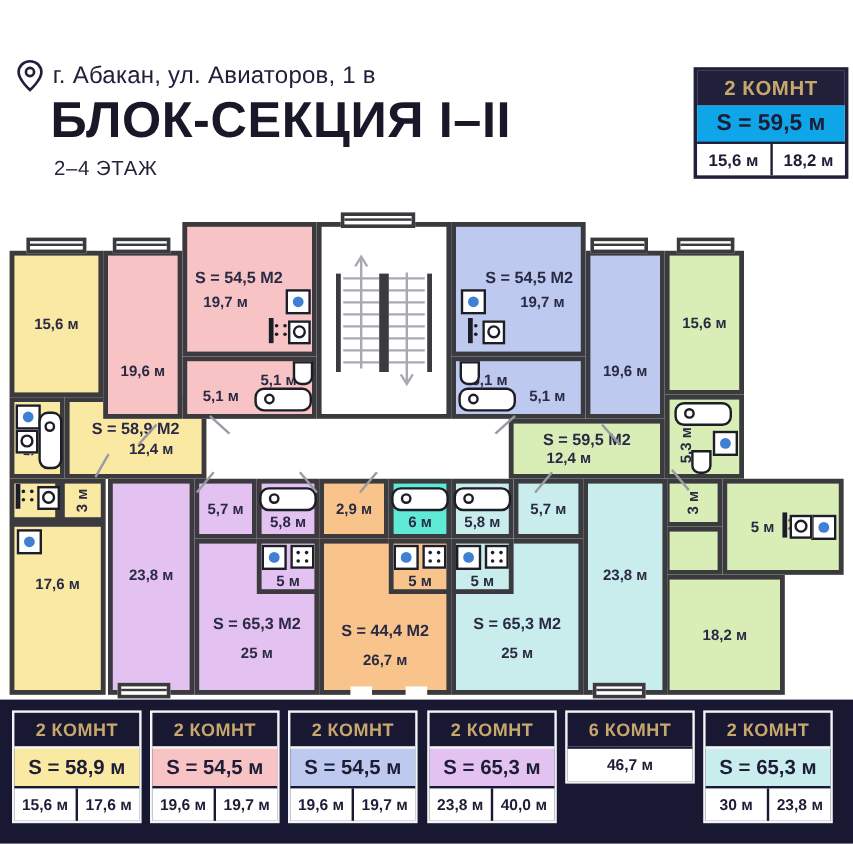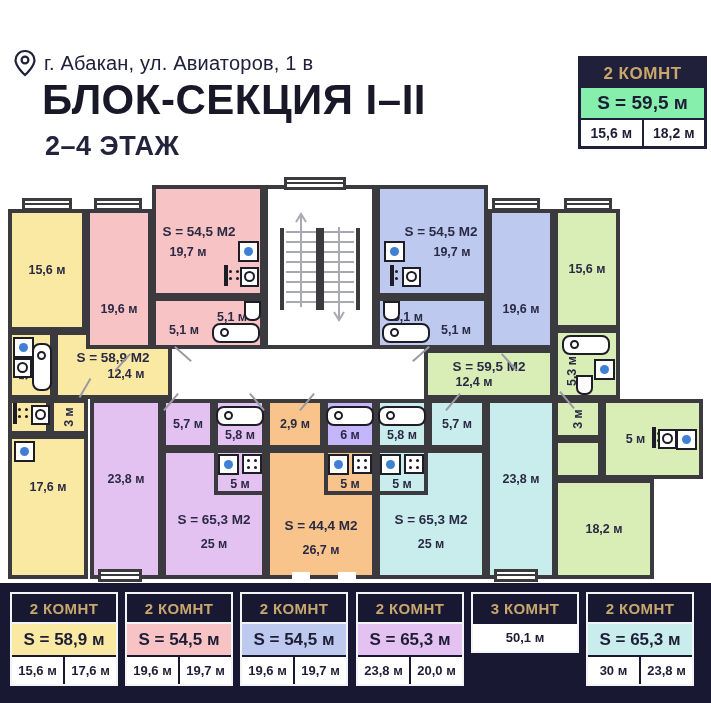--- a/index.html
+++ b/index.html
@@ -2,21 +2,21 @@
 <html><head>
 <meta charset="utf-8">
 <style>
   html,body{margin:0;padding:0;background:#fff;width:711px;height:703px;overflow:hidden;
     font-family:"Liberation Sans",sans-serif;-webkit-font-smoothing:antialiased;}
   
   #hdr{position:absolute;left:0;top:0;width:711px;height:177px;background:#fff;}
   #addr{position:absolute;left:44px;top:52px;font-size:20px;color:#20203a;font-weight:400;letter-spacing:.2px;}
   #pin{position:absolute;left:13px;top:49px;}
   #title{position:absolute;left:42px;top:76px;font-size:42px;font-weight:800;color:#181828;letter-spacing:.5px;}
-  #subtitle{position:absolute;left:45px;top:131px;font-size:27px;color:#23233c;font-weight:700;letter-spacing:.5px;}
+  #subtitle{position:absolute;left:45px;top:131px;font-size:17px;color:#23233c;font-weight:400;letter-spacing:.5px;}
   
   .card{box-sizing:border-box;}
   #scard{position:absolute;left:578px;top:56px;width:129px;border:3px solid #20203a;background:#fff;}
   #scard .chead{height:29px;background:#20203a;color:#c8a76c;display:flex;align-items:center;justify-content:center;
     font-size:17px;font-weight:700;letter-spacing:.5px;}
   #scard .carea{height:30px;display:flex;align-items:center;justify-content:center;
     font-size:19px;font-weight:800;color:#1d1d35;border-bottom:2px solid #20203a;}
   #scard .ccells{display:flex;height:26px;background:#fff;}
   #scard .ccells div{flex:1;display:flex;align-items:center;justify-content:center;font-size:14px;font-weight:800;color:#1d1d35;}
   #scard .ccells div + div{border-left:2px solid #20203a;}
@@ -67,21 +67,21 @@
       <path d="M12 2 C6.5 2 2.5 6.2 2.5 11.3 C2.5 17.5 12 26 12 26 C12 26 21.5 17.5 21.5 11.3 C21.5 6.2 17.5 2 12 2 Z" fill="none" stroke="#20203a" stroke-width="2.2"></path>
       <circle cx="12" cy="11" r="3.4" fill="none" stroke="#20203a" stroke-width="2.2"></circle>
     </svg>
   </span>
   <div id="addr">г. Абакан, ул. Авиаторов, 1 в</div>
   <div id="title">БЛОК-СЕКЦИЯ I–II</div>
   <div id="subtitle">2–4 ЭТАЖ</div>
 
   <div id="scard" class="card">
     <div class="chead">2 КОМНТ</div>
-    <div class="carea" style="background: #86efac;">S = 59,5 м</div>
+    <div class="carea" style="background: #0ea5e9;">S = 59,5 м</div>
     <div class="ccells">
       <div>15,6 м</div>
       <div>18,2 м</div>
     </div>
   </div>
 </div>
 
 <div id="plan">
 
   
@@ -202,21 +202,21 @@
       <span class="washer"></span>
       <span class="stove"></span>
     </span>
     <span class="rlabel">5 м</span>
   </div>
 
   
   <div class="room" style="left: 266px; top: 222px; width: 58px; height: 50px; background: rgb(248, 196, 139);">
     <span class="rlabel">2,9 м</span>
   </div>
-  <div class="room" style="left: 324px; top: 222px; width: 52px; height: 50px; gap: 2px; background: #c4b5fd; text-align: center;">
+  <div class="room" style="left: 324px; top: 222px; width: 52px; height: 50px; gap: 2px; background: #5eead4; text-align: center;">
     <span class="ic tubh" style="position:static;"></span>
     <span class="rlabel">6 м</span>
   </div>
   <div class="room" style="left: 266px; top: 272px; width: 110px; height: 130px; gap: 10px; background: rgb(248, 196, 139);">
     <span class="slabel" style="margin-top:46px;">S = 44,4 М2</span>
     <span class="rlabel">26,7 м</span>
   </div>
   <div class="room" style="left: 324px; top: 272px; width: 52px; height: 46px; gap: 2px; background: rgb(248, 196, 139);">
     <span class="iconrow">
       <span class="washer"></span>
@@ -326,28 +326,28 @@
       <div>19,6 м</div>
       <div>19,7 м</div>
     </div>
   </div>
 
   <div class="lcard" style="left:356px;">
     <div class="chead">2 КОМНТ</div>
     <div class="carea" style="background: rgb(227, 193, 240);">S = 65,3 м</div>
     <div class="ccells">
       <div>23,8 м</div>
-      <div>20,0 м</div>
+      <div>40,0 м</div>
     </div>
   </div>
 
   <div class="lcard" style="left:471px;">
-    <div class="chead">3 КОМНТ</div>
-    <div class="ccells">
-      <div>50,1 м</div>
+    <div class="chead">6 КОМНТ</div>
+    <div class="ccells">
+      <div>46,7 м</div>
     </div>
   </div>
 
   <div class="lcard" style="left:586px;">
     <div class="chead">2 КОМНТ</div>
     <div class="carea" style="background: rgb(201, 237, 237);">S = 65,3 м</div>
     <div class="ccells">
       <div>30 м</div>
       <div>23,8 м</div>
     </div>

